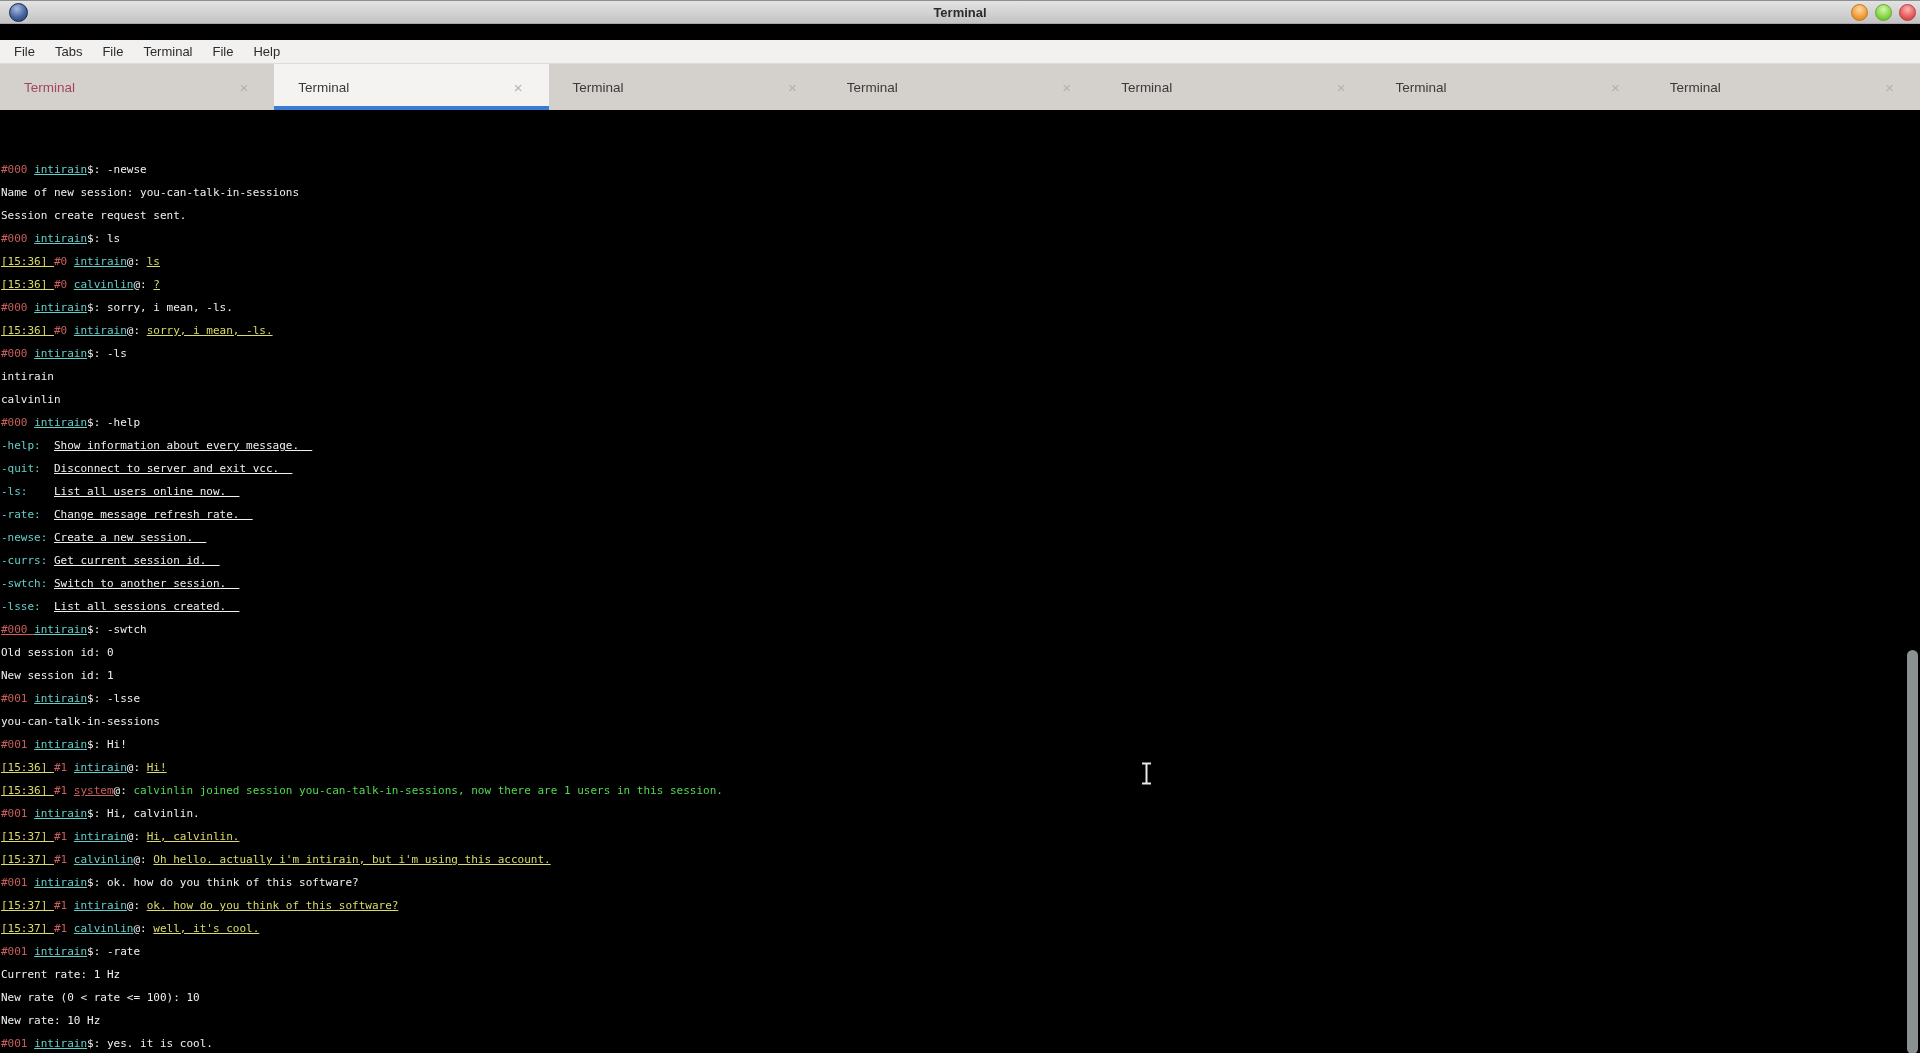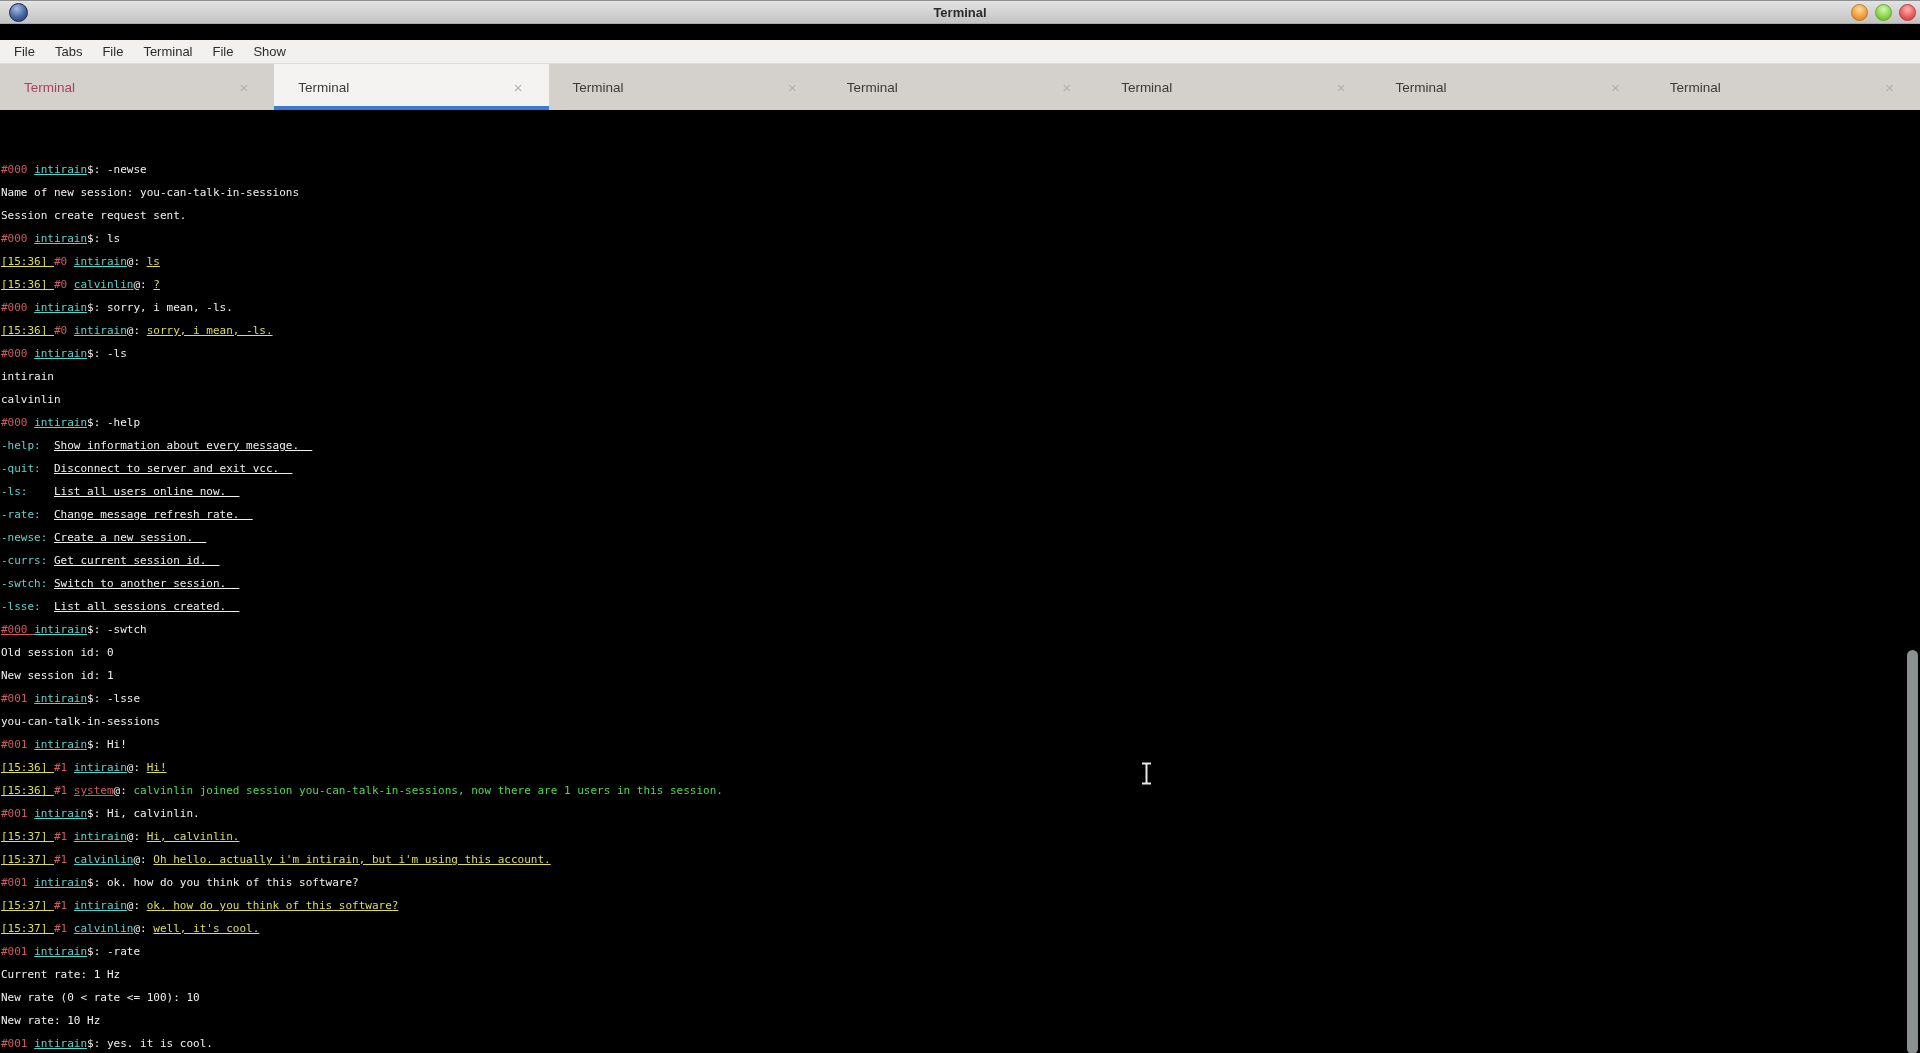--- a/index.html
+++ b/index.html
@@ -82,21 +82,21 @@
       <span class="wbtn wbtn-close"></span>
     </span>
   </div>
 
   <div class="menubar">
     <span class="menu-item">File</span>
     <span class="menu-item">Tabs</span>
     <span class="menu-item">File</span>
     <span class="menu-item">Terminal</span>
     <span class="menu-item">File</span>
-    <span class="menu-item">Show</span>
+    <span class="menu-item">Help</span>
   </div>
 
   <div class="tabbar" id="tabbar">
       <div class="tab attention">
         <span class="tab-label">Terminal</span>
         <span class="tab-close">×</span>
       </div>
       <div class="tab active">
         <span class="tab-label">Terminal</span>
         <span class="tab-close">×</span>

